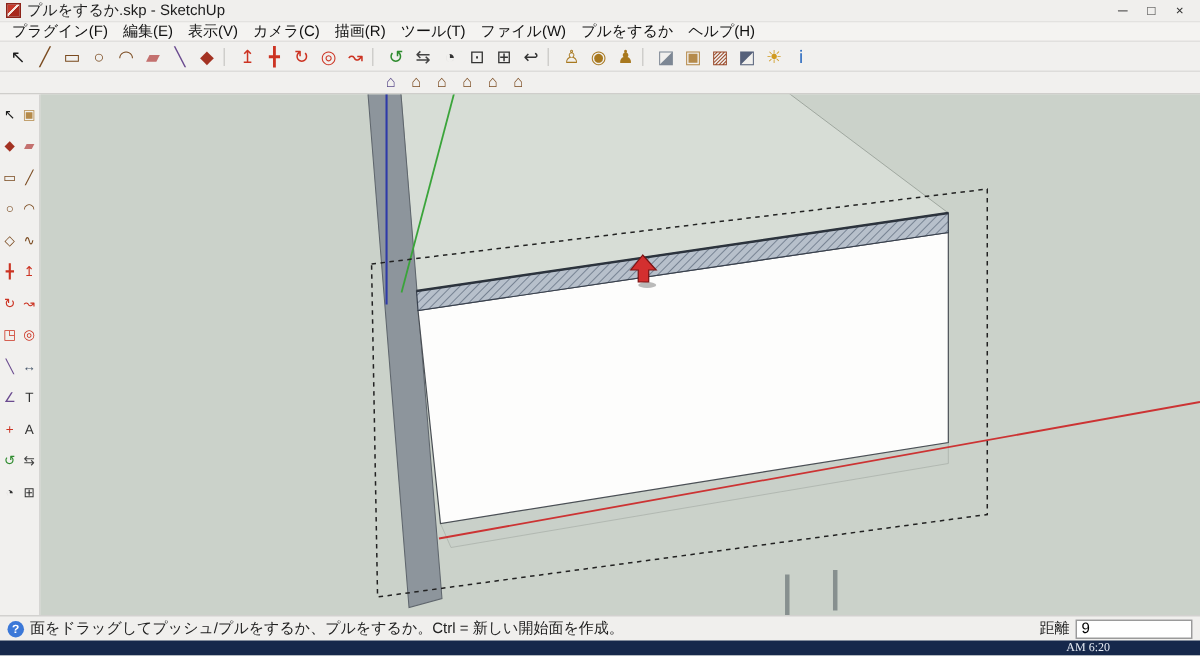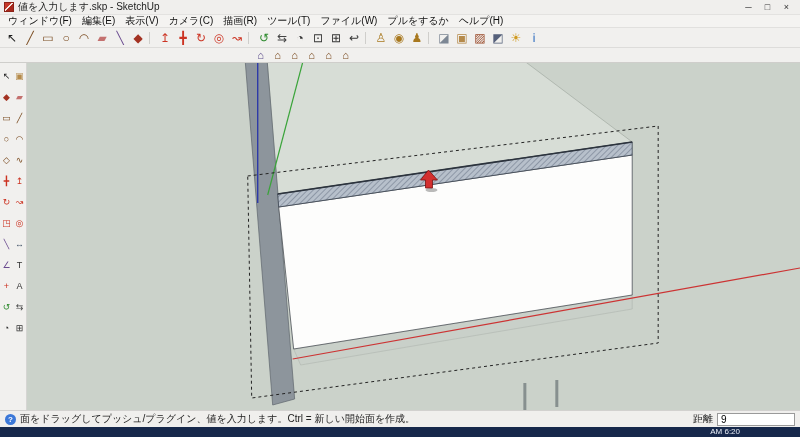--- a/index.html
+++ b/index.html
@@ -41,40 +41,40 @@
 
   
   .statusbar { height:17px; flex:0 0 17px; background:#f0efed; border-top:1px solid #d2d1cf; display:flex; align-items:center; gap:4px; padding:0 5px; }
   .status-icon { width:11px; height:11px; flex:0 0 11px; border-radius:50%; background:#3b78d8; color:#fff; font-size:8px; line-height:11px; text-align:center; font-weight:bold; }
   .hint-text { font-size:10px; color:#222; white-space:nowrap; overflow:hidden; }
   .measure-label { margin-left:auto; font-size:10px; white-space:nowrap; }
   .measure-input { width:78px; height:13px; font-size:10px; font-family:"Liberation Sans",sans-serif; border:1px solid #9a9a9a; background:#fff; padding:0 3px; }
 
   
   .taskbar { height:10px; flex:0 0 10px; background:#16284b; display:flex; align-items:center; justify-content:flex-end; padding:0 60px 0 0; }
-  .clock { color:#e9eef6; font-size:8px; line-height:10px; white-space:nowrap; }
+  .clock { color:#e9eef6; font-size:8px; line-height:10px; white-space:nowrap;font-family:Liberation Serif, serif; }
 </style>
 </head>
 <body>
 
 <div id="window">
 
   <div class="titlebar">
     <div class="app-icon"></div>
-    <span class="title-text">値を入力します.skp - SketchUp</span>
+    <span class="title-text">プルをするか.skp - SketchUp</span>
     <div class="win-controls">
       <span class="win-btn">─</span>
       <span class="win-btn">□</span>
       <span class="win-btn">×</span>
     </div>
   </div>
 
   <div class="menubar">
 
-  <span class="menu-item">ウィンドウ(F)</span>
+  <span class="menu-item">プラグイン(F)</span>
       <span class="menu-item">編集(E)</span>
       <span class="menu-item">表示(V)</span>
       <span class="menu-item">カメラ(C)</span>
       <span class="menu-item">描画(R)</span>
       <span class="menu-item">ツール(T)</span>
       <span class="menu-item">ファイル(W)</span>
       <span class="menu-item">プルをするか</span>
       <span class="menu-item">ヘルプ(H)</span>
     </div>
 
@@ -192,21 +192,21 @@
         <g>
           <ellipse cx="405" cy="127" rx="6" ry="2" fill="rgba(60,60,60,0.35)"></ellipse>
           <path d="M402,107 l-8,10 h5 v8 h7 v-8 h5 z" fill="#d32f2f" stroke="#7a1212" stroke-width="0.8"></path>
         </g>
       </svg>
     </div>
   </div>
 
   <div class="statusbar">
     <span class="status-icon">?</span>
-    <span class="hint-text">面をドラッグしてプッシュ/プラグイン、値を入力します。Ctrl = 新しい開始面を作成。</span>
+    <span class="hint-text">面をドラッグしてプッシュ/プルをするか、プルをするか。Ctrl = 新しい開始面を作成。</span>
     <span class="measure-label">距離</span>
     <input class="measure-input" value="9" style="">
   </div>
 
   <div class="taskbar">
     <span class="clock">AM 6:20</span>
   </div>
 
 </div>
 

